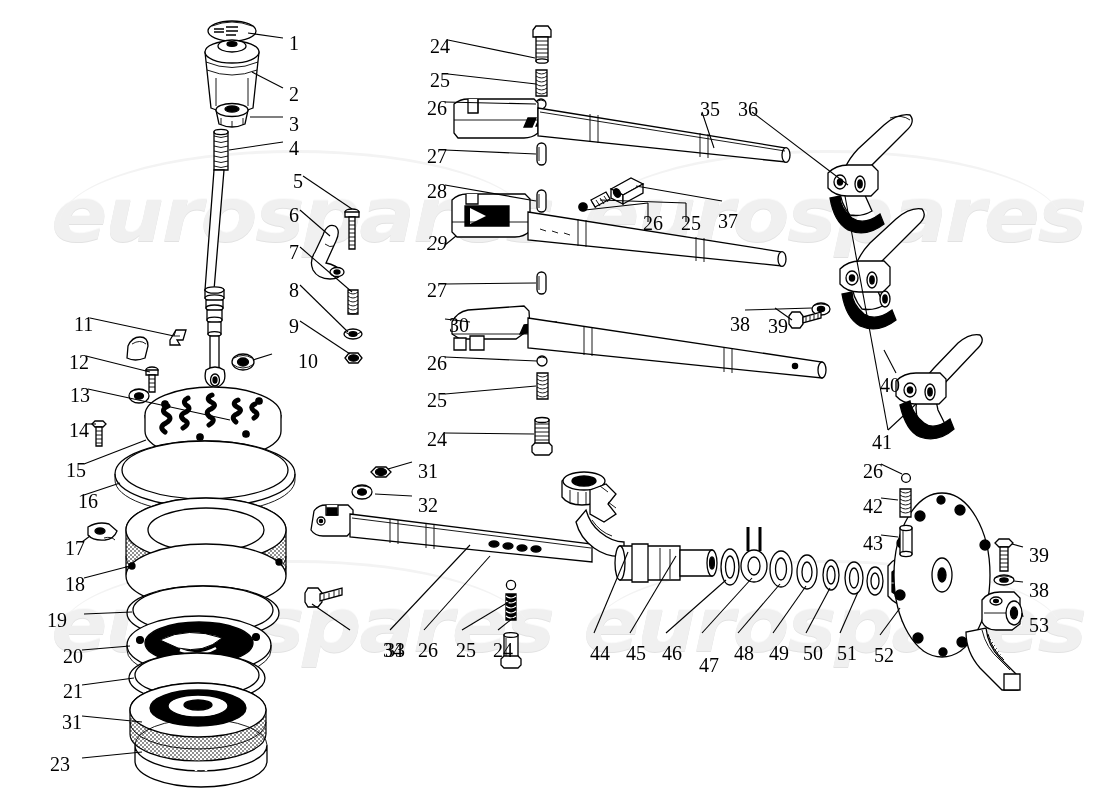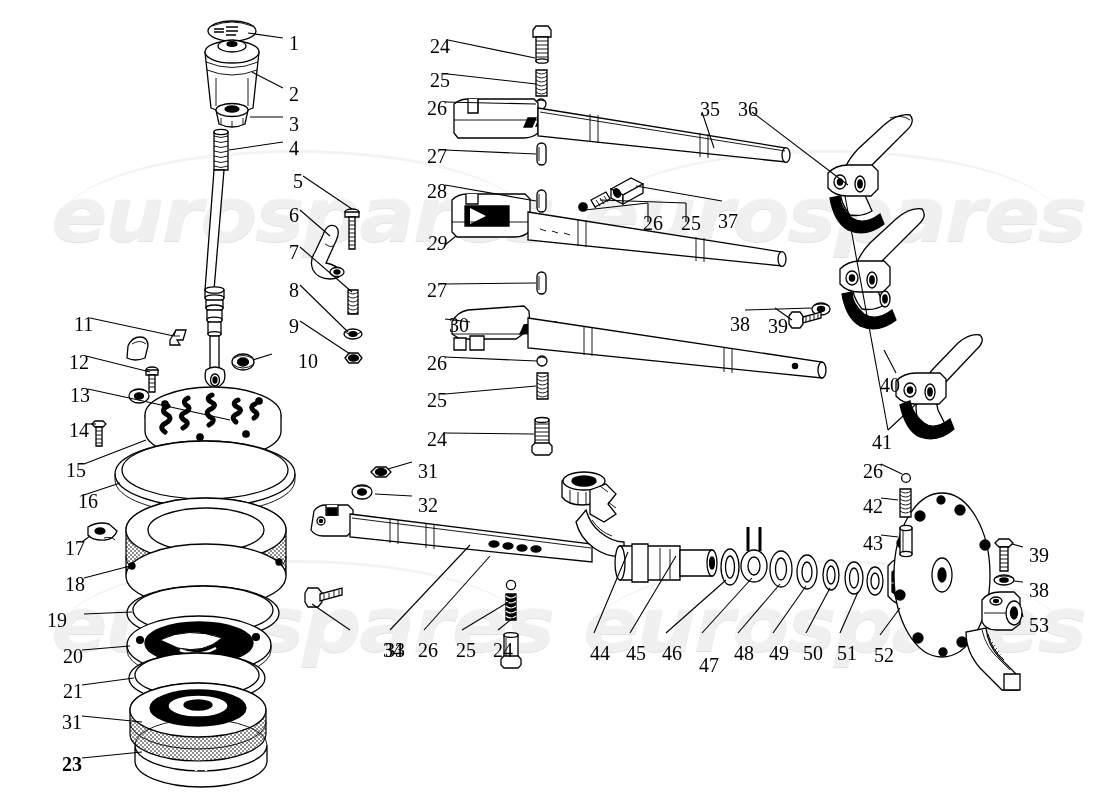--- a/index.html
+++ b/index.html
@@ -674,21 +674,21 @@
   <div class="num" style="left:70px;top:385px;">13</div>
   <div class="num" style="left:69px;top:420px;">14</div>
   <div class="num" style="left:66px;top:460px;">15</div>
   <div class="num" style="left:66px;top:491px;margin-left:12px;">16</div>
   <div class="num" style="left:65px;top:538px;">17</div>
   <div class="num" style="left:65px;top:574px;">18</div>
   <div class="num" style="left:47px;top:610px;">19</div>
   <div class="num" style="left:63px;top:646px;">20</div>
   <div class="num" style="left:63px;top:681px;">21</div>
   <div class="num" style="left:62px;top:712px;">31</div>
-  <div class="num" style="left:62px;top:754px;font-weight:bold;">23</div>
+  <div class="num" style="left:50px;top:754px;">23</div>
   <div class="num" style="left:430px;top:36px;">24</div>
   <div class="num" style="left:430px;top:70px;">25</div>
   <div class="num" style="left:427px;top:98px;">26</div>
   <div class="num" style="left:427px;top:146px;">27</div>
   <div class="num" style="left:427px;top:181px;">28</div>
   <div class="num" style="left:427px;top:233px;font-style:italic;">29</div>
   <div class="num" style="left:427px;top:280px;">27</div>
   <div class="num" style="left:449px;top:315px;">30</div>
   <div class="num" style="left:427px;top:353px;">26</div>
   <div class="num" style="left:427px;top:390px;">25</div>

